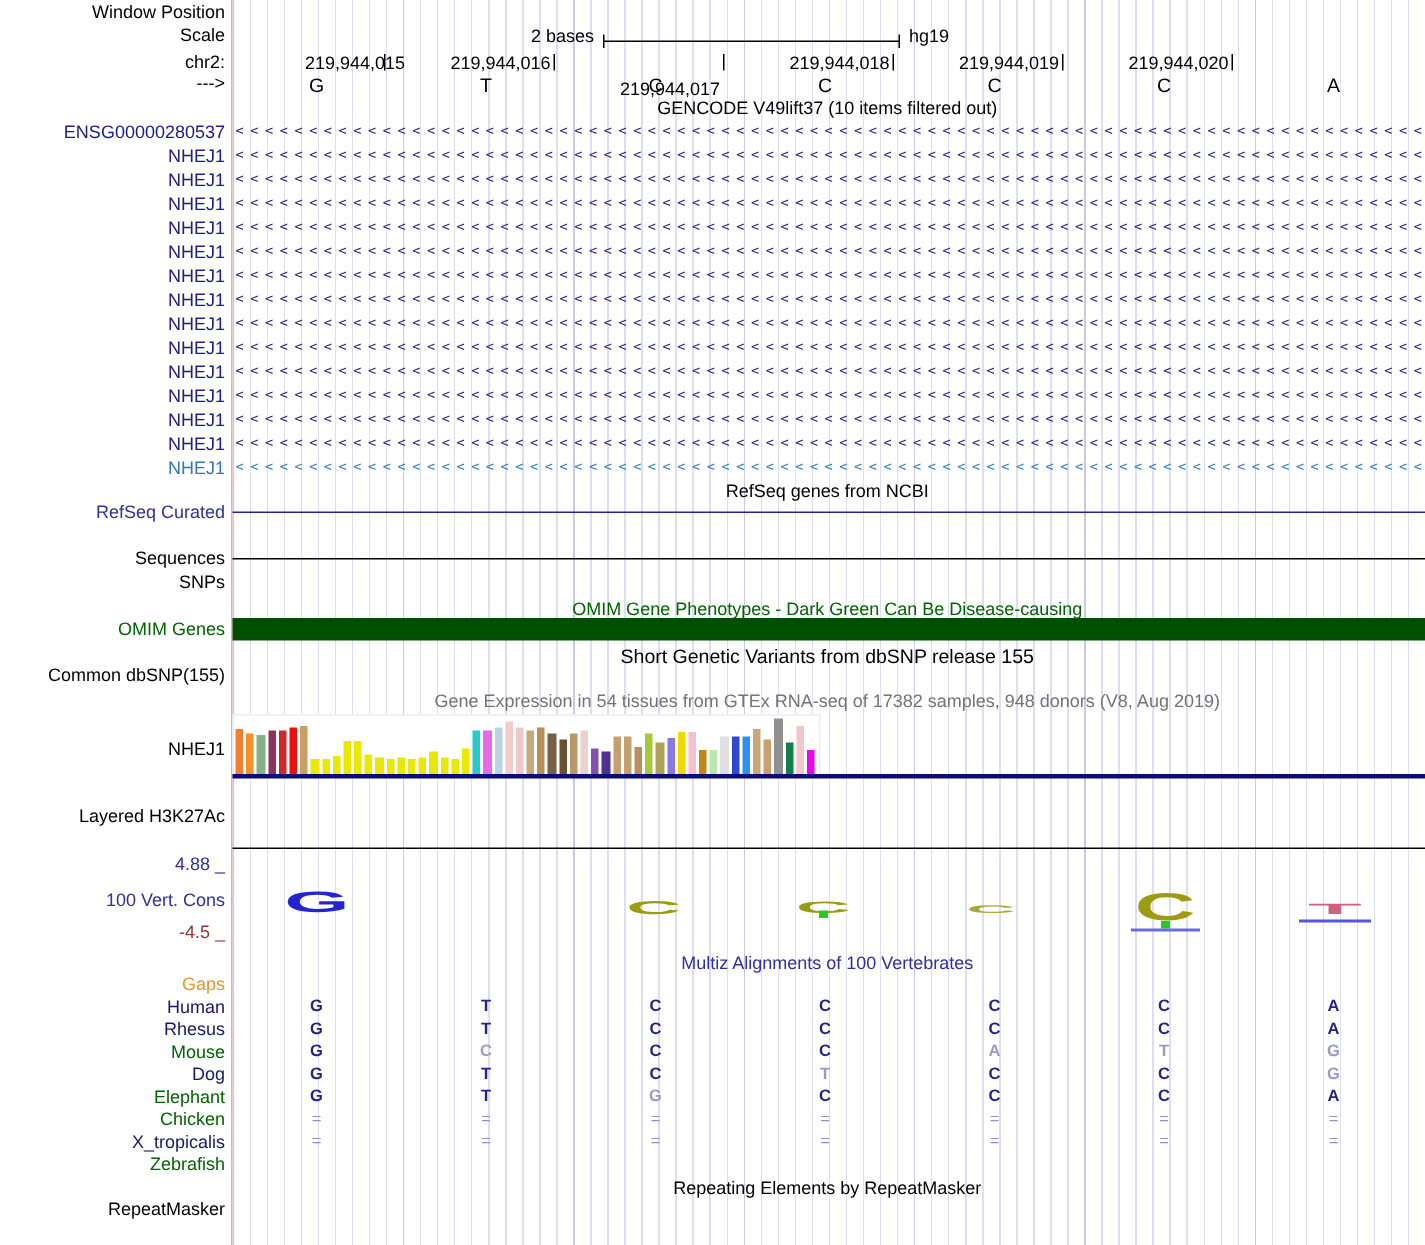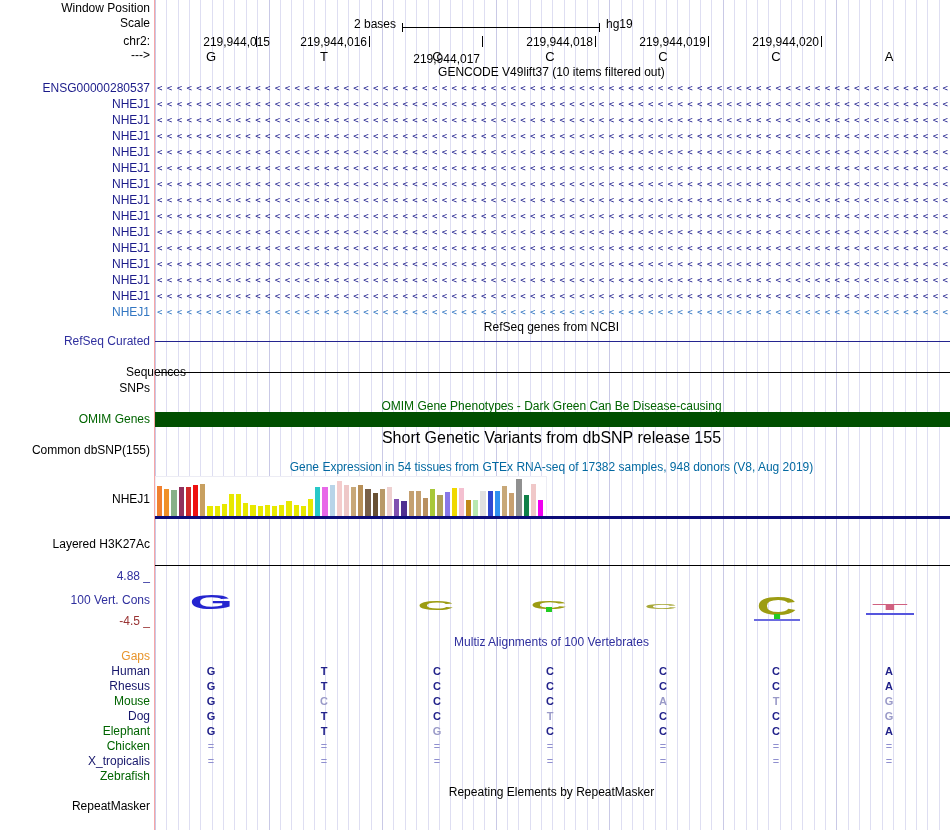--- a/index.html
+++ b/index.html
@@ -122,36 +122,36 @@
       <div class="gtex-bar" style="background: rgb(240, 200, 200); height: 32px;"></div>
       <div class="gtex-bar" style="background: rgb(240, 0, 240); height: 16px;"></div>
     </div>
   <div id="gtex-baseline" class="abs"></div>
   <div id="h3k27ac-line" class="abs hline"></div>
 <div class="abs left-label" style="top: 2px; color: rgb(0, 0, 0);">Window Position</div>
     <div class="abs left-label" style="top: 17px; color: rgb(0, 0, 0);">Scale</div>
     <div class="abs left-label" style="top: 35px; color: rgb(0, 0, 0);">chr2:</div>
     <div class="abs left-label" style="top: 49px; color: rgb(0, 0, 0);">---&gt;</div>
     <div class="abs left-label" style="top: 335px; color: rgb(47, 47, 158);">RefSeq Curated</div>
-    <div class="abs left-label" style="top: 366px; color: rgb(0, 0, 0); margin-left: 36px;">Sequences</div>
+    <div class="abs left-label" style="top: 366px; color: rgb(0, 0, 0);">Sequences</div>
     <div class="abs left-label" style="top: 382px; color: rgb(0, 0, 0);">SNPs</div>
     <div class="abs left-label" style="top: 413px; color: rgb(0, 100, 0);">OMIM Genes</div>
     <div class="abs left-label" style="top: 444px; color: rgb(0, 0, 0);">Common dbSNP(155)</div>
     <div class="abs left-label" style="top: 493px; color: rgb(0, 0, 0);">NHEJ1</div>
     <div class="abs left-label" style="top: 538px; color: rgb(0, 0, 0);">Layered H3K27Ac</div>
     <div class="abs left-label" style="top: 570px; color: rgb(47, 47, 158);">4.88 _</div>
     <div class="abs left-label" style="top: 594px; color: rgb(47, 47, 158);">100 Vert. Cons</div>
     <div class="abs left-label" style="top: 615px; color: rgb(153, 51, 51);">-4.5 _</div>
     <div class="abs left-label" style="top: 650px; color: rgb(232, 149, 44);">Gaps</div>
     <div class="abs left-label" style="top: 800px; color: rgb(0, 0, 0);">RepeatMasker</div>
     <div class="abs center-title" style="top: 66px; color: rgb(0, 0, 0); font-size: 12px;">GENCODE V49lift37 (10 items filtered out)</div>
     <div class="abs center-title" style="top: 321px; color: rgb(0, 0, 0); font-size: 12px;">RefSeq genes from NCBI</div>
     <div class="abs center-title" style="top: 400px; color: rgb(0, 100, 0); font-size: 12px;">OMIM Gene Phenotypes - Dark Green Can Be Disease-causing</div>
-    <div class="abs center-title" style="top: 431px; color: rgb(0, 0, 0); font-size: 16px;">Short Genetic Variants from dbSNP release 155</div>
-    <div class="abs center-title" style="top: 461px; color: #0369a1; font-size: 12px;">Gene Expression in 54 tissues from GTEx RNA-seq of 17382 samples, 948 donors (V8, Aug 2019)</div>
+    <div class="abs center-title" style="top: 431px; color: rgb(0, 0, 0); font-size: 13px;">Short Genetic Variants from dbSNP release 155</div>
+    <div class="abs center-title" style="top: 461px; color: #737373; font-size: 12px;">Gene Expression in 54 tissues from GTEx RNA-seq of 17382 samples, 948 donors (V8, Aug 2019)</div>
     <div class="abs center-title" style="top: 636px; color: rgb(47, 47, 158); font-size: 12px;">Multiz Alignments of 100 Vertebrates</div>
     <div class="abs center-title" style="top: 786px; color: rgb(0, 0, 0); font-size: 12px;">Repeating Elements by RepeatMasker</div>
     <div class="abs coord-num" style="left: 178px; top: 36px;">219,944,015</div>
     <div class="abs tick" style="left: 256px; top: 36px;"></div>
     <div class="abs coord-num" style="left: 275px; top: 36px;">219,944,016</div>
     <div class="abs tick" style="left: 369px; top: 36px;"></div>
     <div class="abs coord-num" style="left: 388px; top: 53px;">219,944,017</div>
     <div class="abs tick" style="left: 482px; top: 36px;"></div>
     <div class="abs coord-num" style="left: 501px; top: 36px;">219,944,018</div>
     <div class="abs tick" style="left: 595px; top: 36px;"></div>

